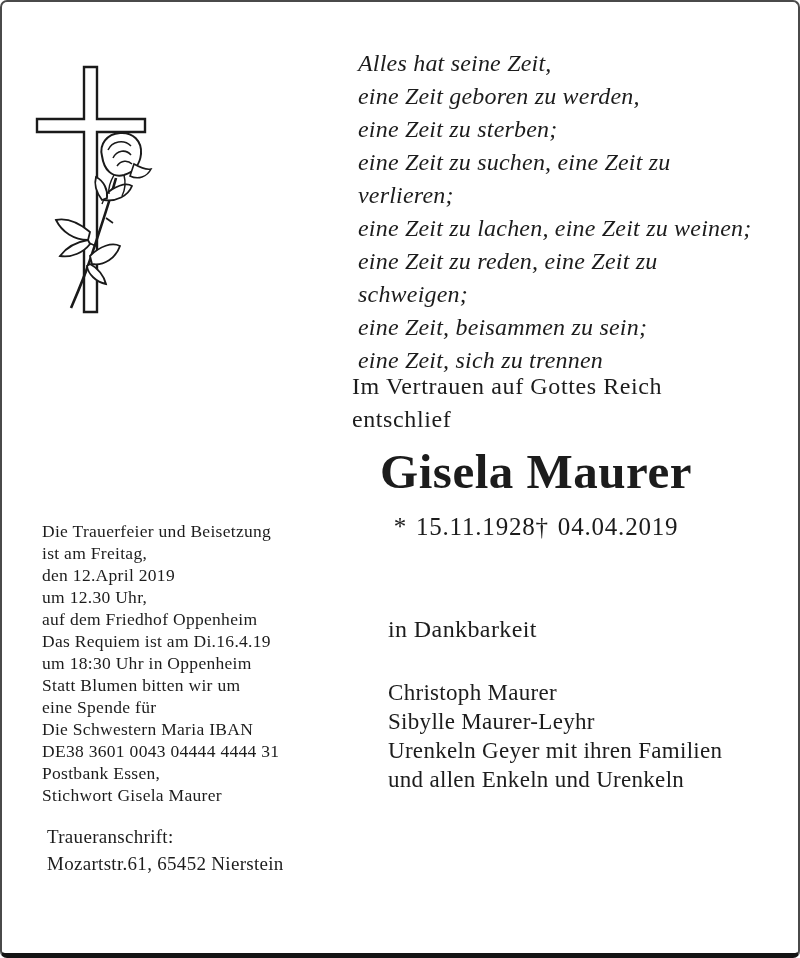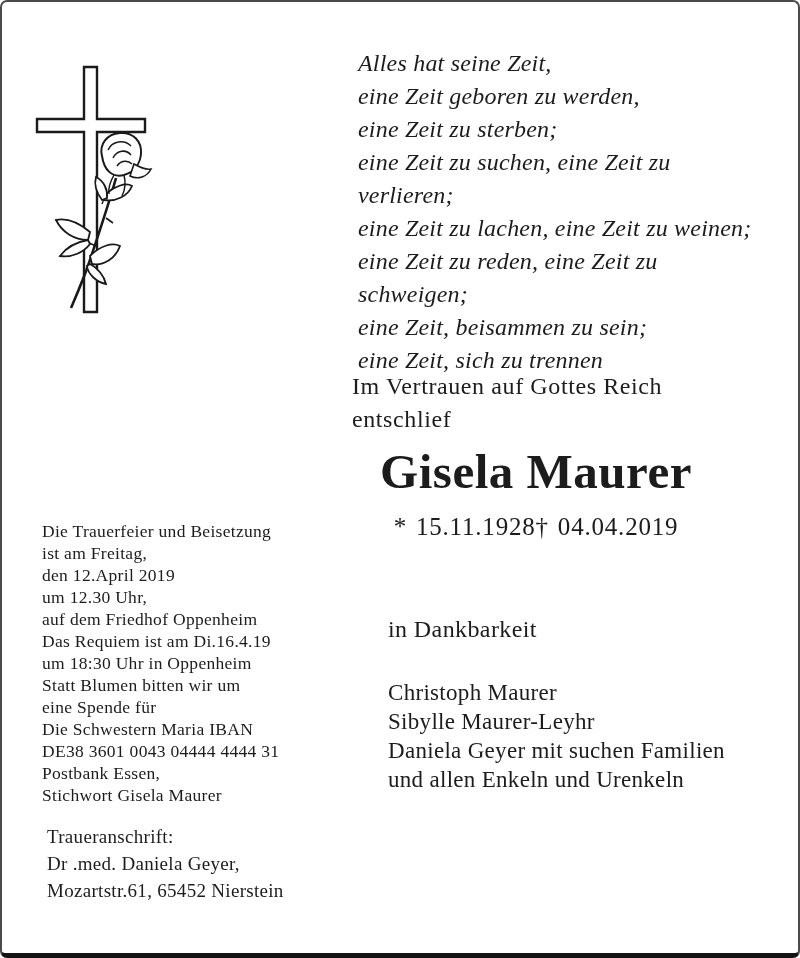--- a/index.html
+++ b/index.html
@@ -178,21 +178,21 @@
     <div class="dates">
       <span class="date"><span class="sym">*</span><span>15.11.1928</span></span><span class="date"><span class="sym">†</span><span>04.04.2019</span></span>
     </div>
   </div>
 
   <div class="gratitude">in Dankbarkeit</div>
 
   <div class="mourners">
     <div>Christoph Maurer</div>
     <div>Sibylle Maurer-Leyhr</div>
-    <div>Daniela Geyer mit suchen Familien</div>
+    <div>Urenkeln Geyer mit ihren Familien</div>
     <div>und allen Enkeln und Urenkeln</div>
   </div>
 
   <div class="funeral">
     <div>Die Trauerfeier und Beisetzung</div>
     <div>ist am Freitag,</div>
     <div>den 12.April 2019</div>
     <div>um 12.30 Uhr,</div>
     <div>auf dem Friedhof Oppenheim</div>
     <div>Das Requiem ist am Di.16.4.19</div>
@@ -200,17 +200,16 @@
     <div>Statt Blumen bitten wir um</div>
     <div>eine Spende für</div>
     <div>Die Schwestern Maria IBAN</div>
     <div>DE38 3601 0043 04444 4444 31</div>
     <div>Postbank Essen,</div>
     <div>Stichwort Gisela Maurer</div>
   </div>
 
   <div class="condolence">
     <div>Traueranschrift:</div>
-    <div>Dr .med. Daniela Geyer,</div>
     <div>Mozartstr.61, 65452 Nierstein</div>
   </div>
 
 </div>
 
 </body></html>

